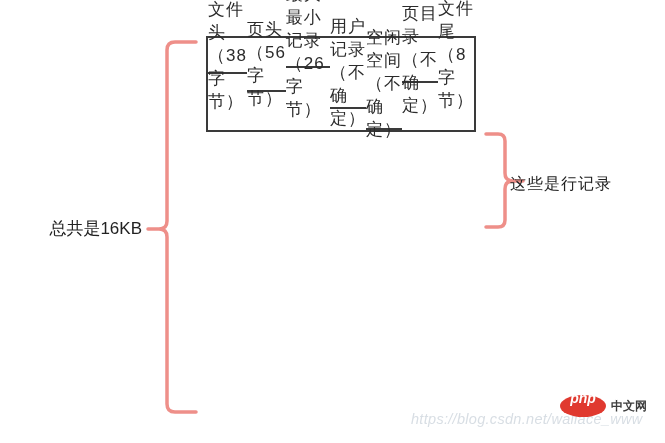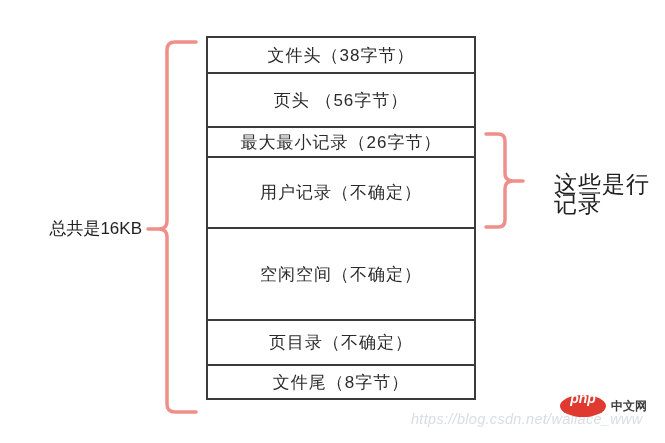--- a/index.html
+++ b/index.html
@@ -15,21 +15,21 @@
 
   
   .page-box {
     position: absolute;
     left: 206px;
     top: 36px;
     width: 270px;
     border: 2px solid #3a3a3a;
     background: #ffffff;
     display: flex;
-    flex-direction: column;
+    flex-direction: row;
   }
   .row {
     display: flex;
     align-items: center;
     justify-content: center;
     border-bottom: 2px solid #3a3a3a;
     font-size: 17px;
     color: #2b2b2b;
     letter-spacing: 1px;
   }
@@ -53,23 +53,23 @@
     left: 36px;
     top: 219px;
     width: 106px;
     text-align: right;
     font-size: 17px;
     line-height: 20px;
     color: #222222;
   }
   .right-label {
     position: absolute;
-    left: 554px;
+    left: 510px;
     top: 174px;
-    font-size: 23px;
+    font-size: 16px;
     line-height: 20px;
     color: #222222;
     letter-spacing: 1px;
   }
 
   
   .url-watermark {
     position: absolute;
     left: 411px;
     top: 411px;

